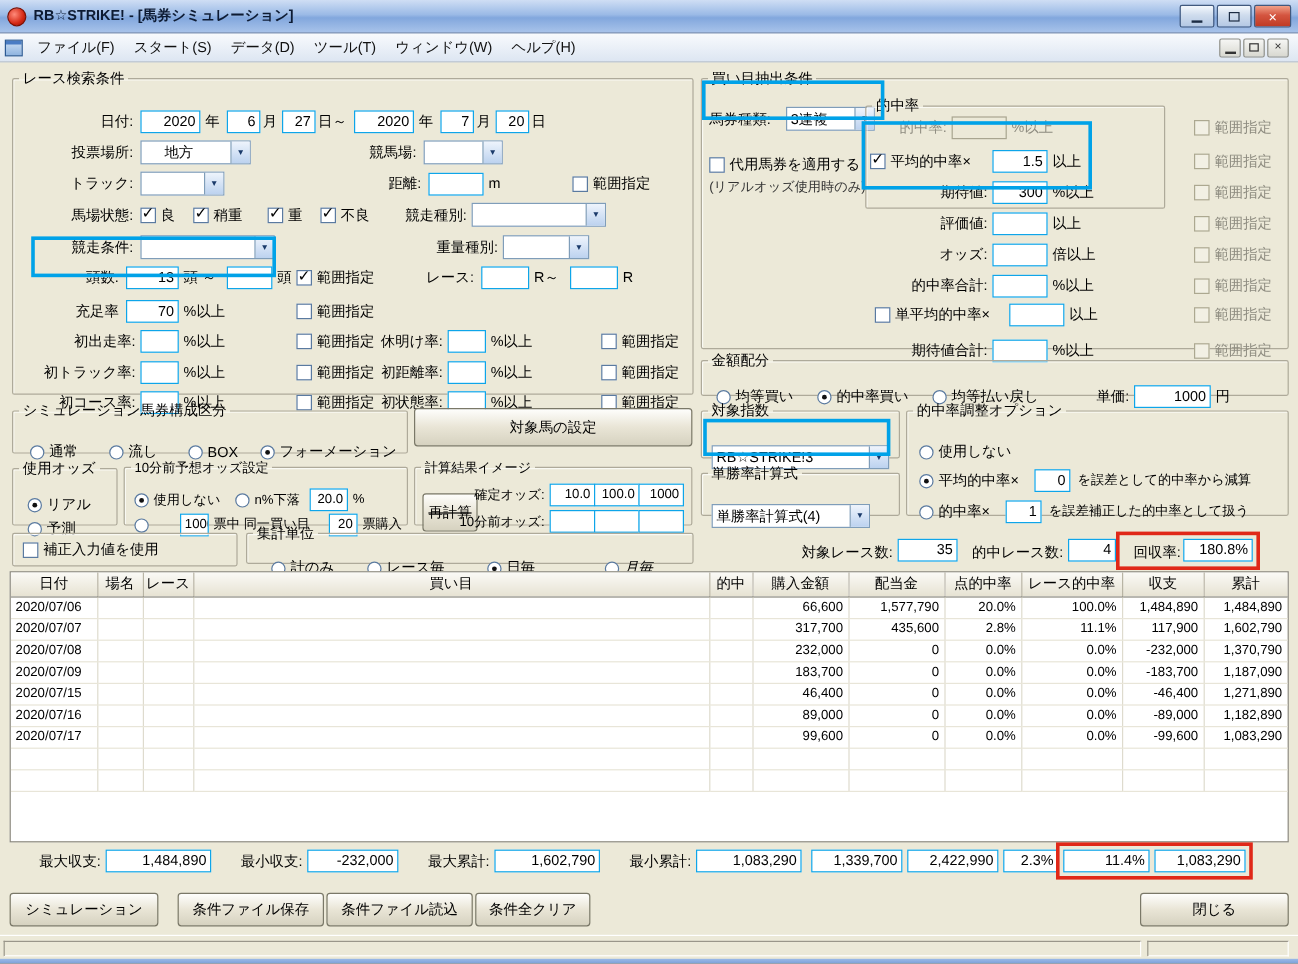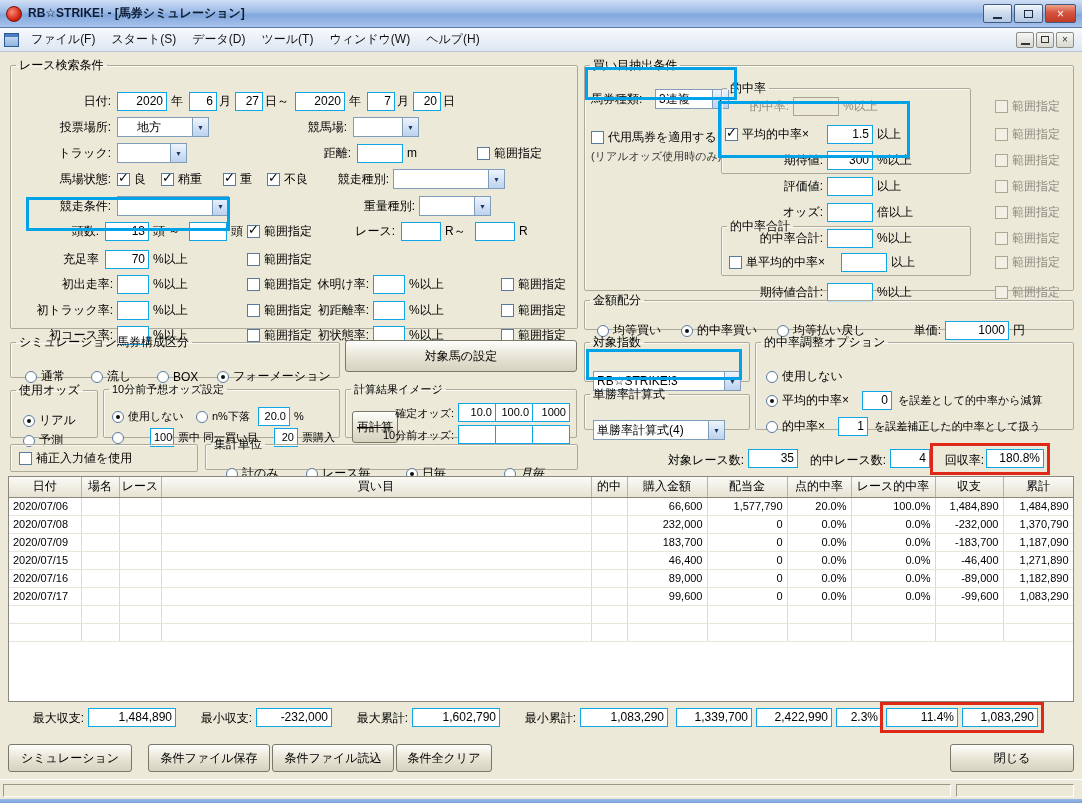--- a/index.html
+++ b/index.html
@@ -264,23 +264,20 @@
     <span class="lbl" style="left:292px;top:51px;">以上</span>
     <span class="lbl r" style="left:174px;top:77px;width:64px;">期待値:</span>
     <span class="tb" style="left:242px;top:77px;width:46px;">300</span>
     <span class="lbl" style="left:292px;top:77px;">%以上</span>
     <span class="lbl r" style="left:174px;top:103px;width:64px;">評価値:</span>
     <span class="tb" style="left:242px;top:103px;width:46px;"></span>
     <span class="lbl" style="left:292px;top:103px;">以上</span>
     <span class="lbl r" style="left:174px;top:129px;width:64px;">オッズ:</span>
     <span class="tb" style="left:242px;top:129px;width:46px;"></span>
     <span class="lbl" style="left:292px;top:129px;">倍以上</span>
-    <fieldset class="fs" style="left:136px;top:144px;width:250px;height:58px;">
-        <legend>的中率合計</legend>
-      </fieldset>
     <span class="lbl r" style="left:140px;top:155px;width:98px;">的中率合計:</span>
     <span class="tb" style="left:242px;top:155px;width:46px;"></span>
     <span class="lbl" style="left:292px;top:155px;">%以上</span>
     <span class="ci" style="left:144px;top:179px;">
         <span class="cb"></span>
         <span>単平均的中率×</span>
       </span>
     <span class="tb" style="left:256px;top:179px;width:46px;"></span>
     <span class="lbl" style="left:306px;top:179px;">以上</span>
     <span class="lbl r" style="left:140px;top:209px;width:98px;">期待値合計:</span>
@@ -516,20 +513,33 @@
           <td></td>
           <td></td>
           <td class="n">66,600</td>
           <td class="n">1,577,790</td>
           <td class="n">20.0%</td>
           <td class="n">100.0%</td>
           <td class="n">1,484,890</td>
           <td class="n">1,484,890</td>
         </tr>
           <tr style="">
+          <td class="l">2020/07/07</td>
+          <td></td>
+          <td></td>
+          <td></td>
+          <td></td>
+          <td class="n">317,700</td>
+          <td class="n">435,600</td>
+          <td class="n">2.8%</td>
+          <td class="n">11.1%</td>
+          <td class="n">117,900</td>
+          <td class="n">1,602,790</td>
+        </tr>
+          <tr style="">
           <td class="l">2020/07/08</td>
           <td></td>
           <td></td>
           <td></td>
           <td></td>
           <td class="n">232,000</td>
           <td class="n">0</td>
           <td class="n">0.0%</td>
           <td class="n">0.0%</td>
           <td class="n">-232,000</td>

